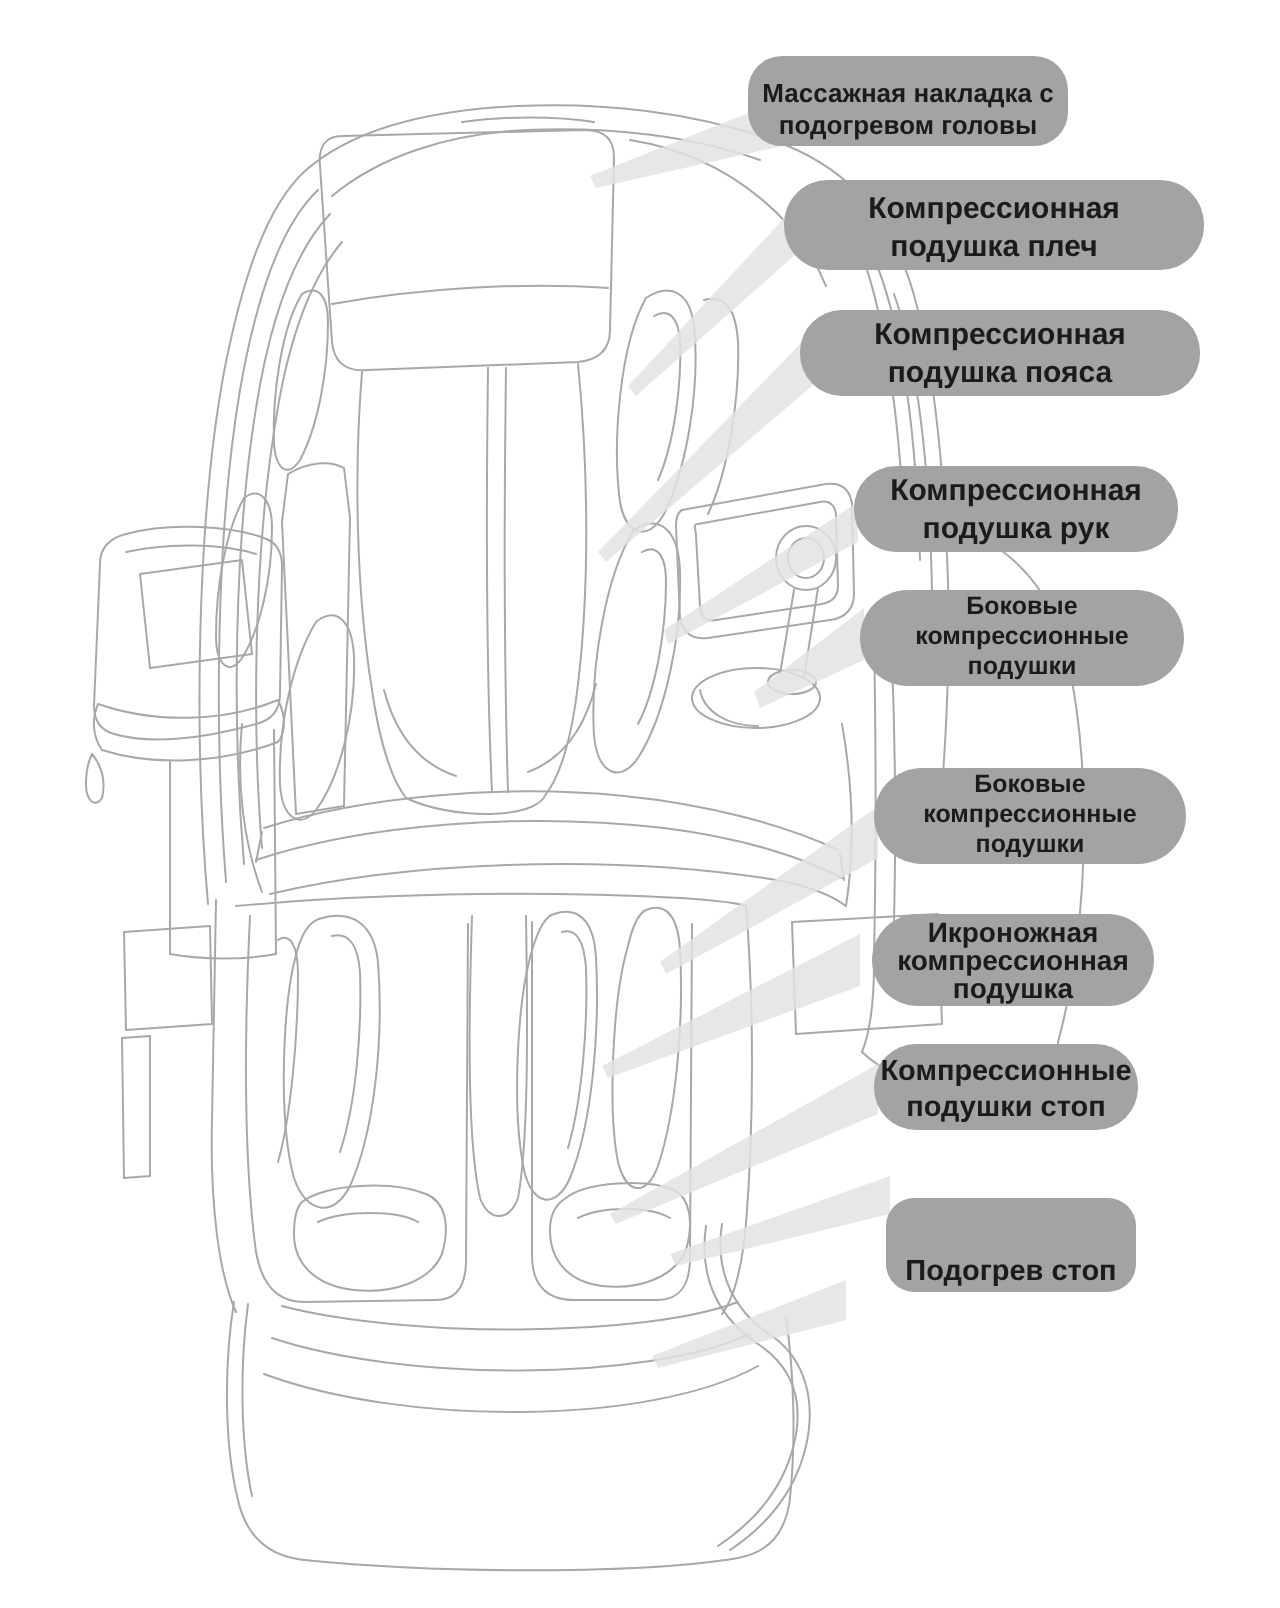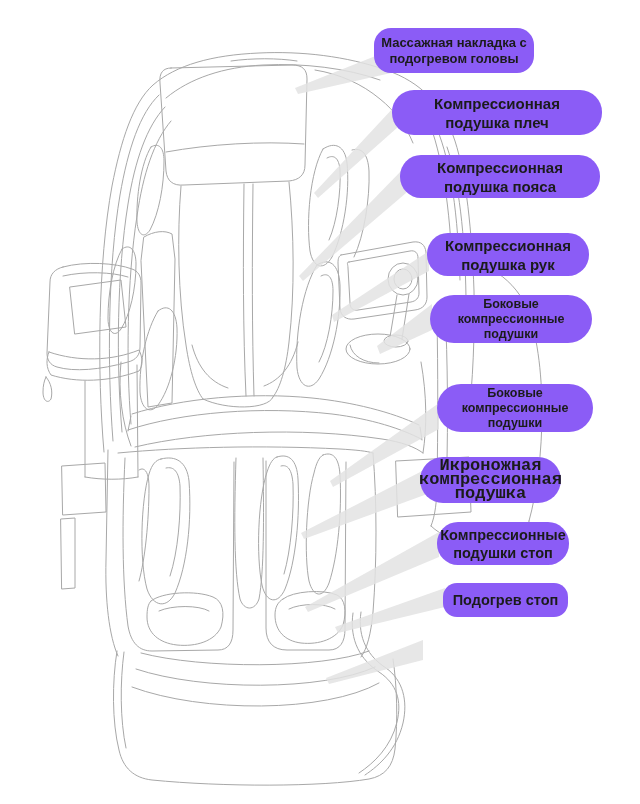--- a/index.html
+++ b/index.html
@@ -2,34 +2,34 @@
 <html><head>
 <meta charset="utf-8">
 <style>
   html,body{margin:0;padding:0;background:#ffffff;}
   .stage{
     position:relative;width:640px;height:804px;background:#ffffff;overflow:hidden;
     font-family:"Liberation Sans",sans-serif;
   }
   .art{position:absolute;left:0;top:0;width:640px;height:804px;}
   .bubble{
-    position:absolute;display:flex;align-items:center;justify-content:center;
-    background:#8b5cf6;color:#1b1b1b;font-weight:bold;text-align:center;
+    position:absolute;display:flex;align-items:flex-end;justify-content:center;
+    background:#a3a3a3;color:#1b1b1b;font-weight:bold;text-align:center;
     box-sizing:border-box;padding:2px 6px;
   }
   .bubble span{white-space:pre-line;display:block;}
   .b1 {left:374px;top:28px; width:160px;height:45px;border-radius:17px;font-size:13px;line-height:16px;}
   .b2 {left:392px;top:90px; width:210px;height:45px;border-radius:22px;font-size:15px;line-height:19px;}
   .b3 {left:400px;top:155px;width:200px;height:43px;border-radius:21px;font-size:15px;line-height:19px;}
   .b4 {left:427px;top:233px;width:162px;height:43px;border-radius:21px;font-size:15px;line-height:19px;}
   .b5 {left:430px;top:295px;width:162px;height:48px;border-radius:24px;font-size:12.5px;line-height:15px;}
   .b6 {left:437px;top:384px;width:156px;height:48px;border-radius:24px;font-size:12.5px;line-height:15px;}
-  .b7 {left:420px;top:457px;width:141px;height:46px;border-radius:23px;font-size:17px;line-height:14px;font-family:Liberation Mono, monospace;}
+  .b7 {left:436px;top:457px;width:141px;height:46px;border-radius:23px;font-size:14px;line-height:14px;}
   .b8 {left:437px;top:522px;width:132px;height:43px;border-radius:21px;font-size:14.5px;line-height:18px;}
-  .b9 {left:443px;top:583px;width:125px;height:34px;border-radius:14px;font-size:14.5px;line-height:16px;}
+  .b9 {left:443px;top:599px;width:125px;height:47px;border-radius:14px;font-size:14.5px;line-height:16px;}
   .b10{left:420px;top:630px;width:150px;height:37px;border-radius:18px;font-size:15px;line-height:17px;}
 </style>
 </head>
 <body>
 
 <div class="stage">
 
   <svg class="art" viewBox="0 0 640 804" xmlns="http://www.w3.org/2000/svg">
 
     <g fill="none" stroke="#a8a8a8" stroke-width="1" stroke-linecap="round" stroke-linejoin="round">

